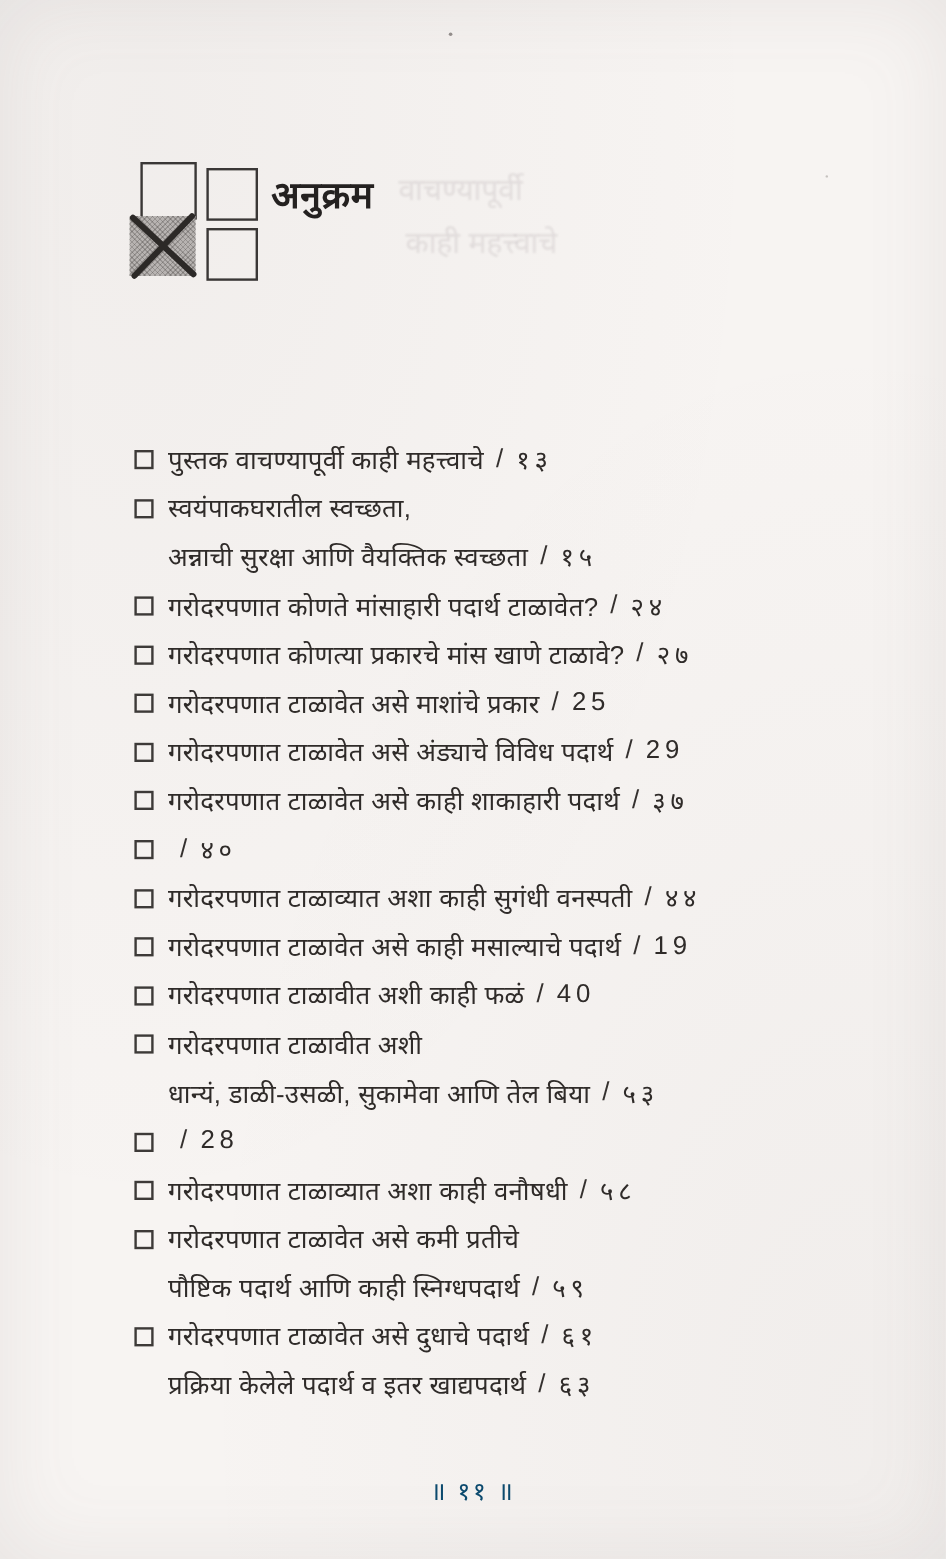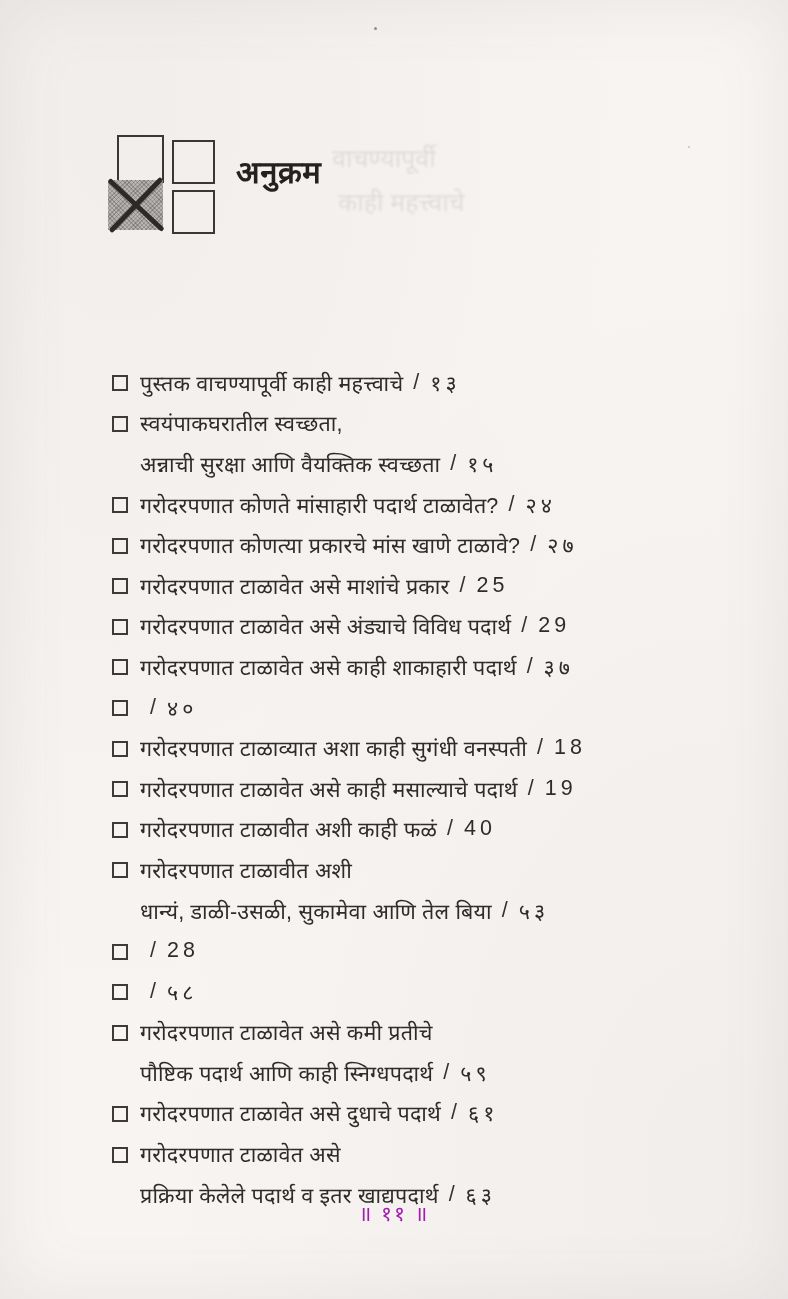--- a/index.html
+++ b/index.html
@@ -29,21 +29,21 @@
       repeating-linear-gradient(45deg,  rgba(40,36,34,0.22) 0 1px, transparent 1px 3px),
       repeating-linear-gradient(-45deg, rgba(40,36,34,0.22) 0 1px, transparent 1px 3px);
   }
   .x-stroke { position: absolute; left: 50%; top: 50%; width: 74px; height: 5px;
     background: #2c2927; border-radius: 3px; }
   .x-stroke.a { transform: translate(-50%,-50%) rotate(43deg); }
   .x-stroke.b { transform: translate(-50%,-50%) rotate(-46deg); }
 
   .page-title {
     position: absolute; left: 222px; top: 136px;
-    margin: 14px; font-size: 31px; font-weight: 700; letter-spacing: 0.5px;
+    margin: 4px; font-size: 31px; font-weight: 700; letter-spacing: 0.5px;
     color: #242120;
   }
 
   .ghost {
     position: absolute; font-size: 25px; font-weight: 400;
     color: rgba(125,112,118,0.16); filter: blur(0.8px);
     pointer-events: none; white-space: nowrap;
   }
   .ghost-1 { left: 332px; top: 140px; }
   .ghost-2 { left: 338px; top: 184px; }
@@ -69,22 +69,22 @@
     margin-right: 12px; margin-top: 2px;
     display: inline-block;
   }
   .indent { flex: none; width: 28px; display: inline-block; }
   .entry-text { letter-spacing: 0.2px; }
   .sep { margin: 0 11px 0 10px; color: #35312f; }
   .pg  { letter-spacing: 4px; }
 
   
   .footer {
-    position: absolute; left: 0; right: 0; top: 1199px;
-    text-align: center; font-size: 21px; color: #a21caf;
+    position: absolute; left: 0; right: 0; top: 1228px;
+    text-align: center; font-size: 21px; color: #0c4a6e;
     letter-spacing: 2px;
   }
 </style>
 </head>
 <body style="--paper: #f7f4f2; --ink: #2f2c2a;">
 
 <div class="scan">
 
   <div class="logo">
     <span class="sq sq-tl"></span>
@@ -153,21 +153,21 @@
       </li>
       <li class="row">
         <span class="checkbox"></span>
         <span class="sep">/</span>
         <span class="pg">४०</span>
       </li>
       <li class="row">
         <span class="checkbox"></span>
         <span class="entry-text">गरोदरपणात टाळाव्यात अशा काही सुगंधी वनस्पती</span>
         <span class="sep">/</span>
-        <span class="pg">18</span>
+        <span class="pg">४४</span>
       </li>
       <li class="row">
         <span class="checkbox"></span>
         <span class="entry-text">गरोदरपणात टाळावेत असे काही मसाल्याचे पदार्थ</span>
         <span class="sep">/</span>
         <span class="pg">19</span>
       </li>
       <li class="row">
         <span class="checkbox"></span>
         <span class="entry-text">गरोदरपणात टाळावीत अशी काही फळं</span>
@@ -184,44 +184,41 @@
         <span class="sep">/</span>
         <span class="pg">५३</span>
       </li>
       <li class="row">
         <span class="checkbox"></span>
         <span class="sep">/</span>
         <span class="pg">28</span>
       </li>
       <li class="row">
         <span class="checkbox"></span>
+        <span class="entry-text">गरोदरपणात टाळाव्यात अशा काही वनौषधी</span>
         <span class="sep">/</span>
         <span class="pg">५८</span>
       </li>
       <li class="row">
         <span class="checkbox"></span>
         <span class="entry-text">गरोदरपणात टाळावेत असे कमी प्रतीचे</span>
       </li>
       <li class="row">
         <span class="indent"></span>
         <span class="entry-text">पौष्टिक पदार्थ आणि काही स्निग्धपदार्थ</span>
         <span class="sep">/</span>
         <span class="pg">५९</span>
       </li>
       <li class="row">
         <span class="checkbox"></span>
         <span class="entry-text">गरोदरपणात टाळावेत असे दुधाचे पदार्थ</span>
         <span class="sep">/</span>
         <span class="pg">६१</span>
       </li>
       <li class="row">
-        <span class="checkbox"></span>
-        <span class="entry-text">गरोदरपणात टाळावेत असे</span>
-      </li>
-      <li class="row">
         <span class="indent"></span>
         <span class="entry-text">प्रक्रिया केलेले पदार्थ व इतर खाद्यपदार्थ</span>
         <span class="sep">/</span>
         <span class="pg">६३</span>
       </li>
     </ul>
 
   <div class="footer">॥ ११ ॥</div>
 
 </div>

